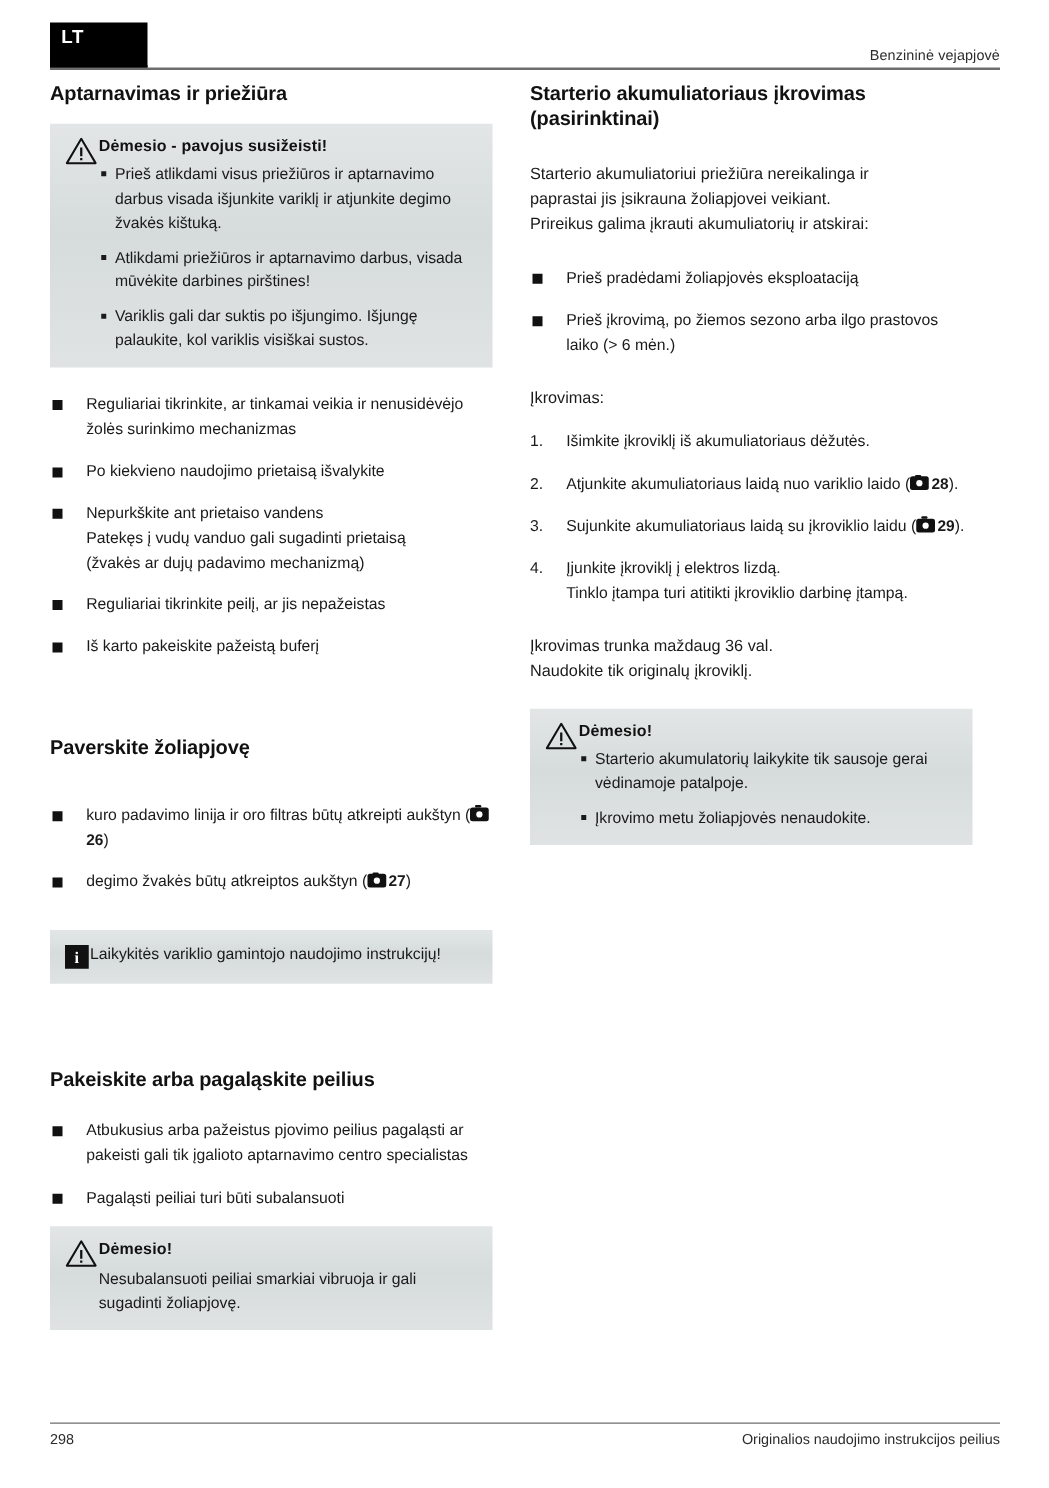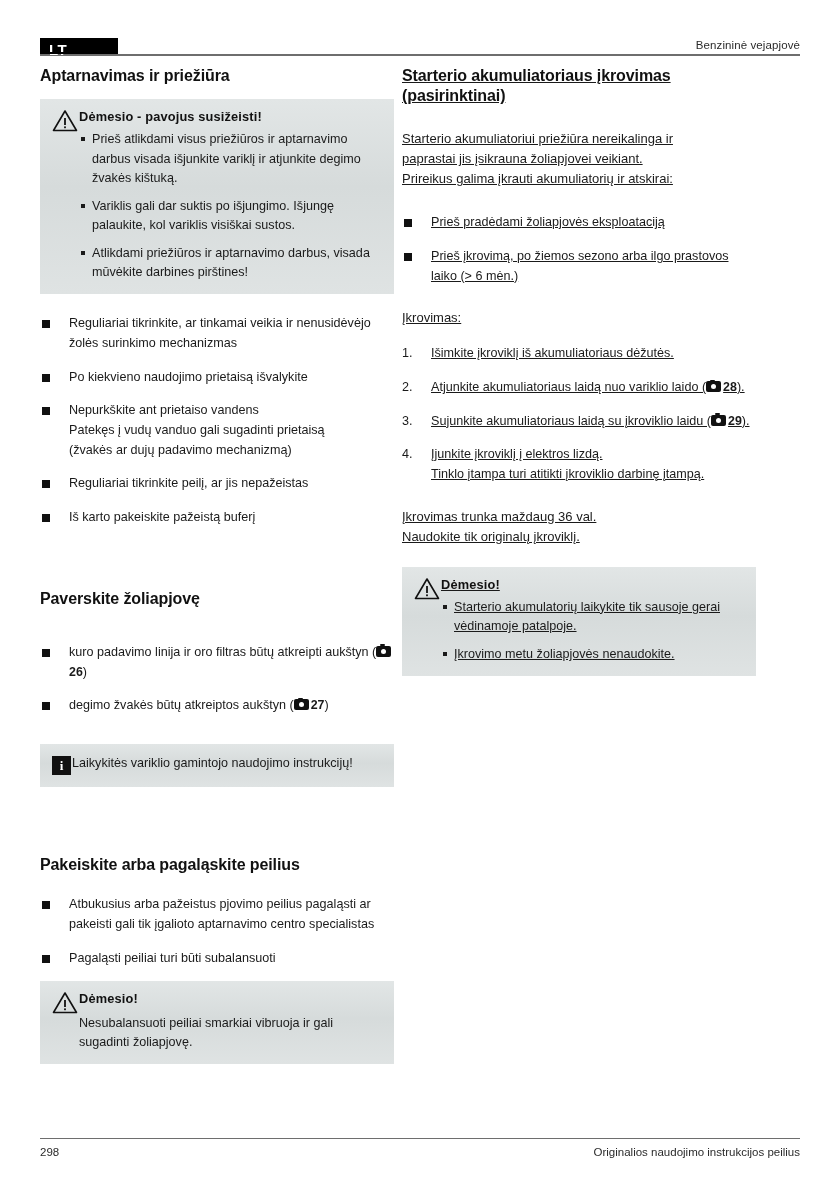--- a/index.html
+++ b/index.html
@@ -28,21 +28,21 @@
     justify-content: space-between;
     height: 26px;
   }
   .lang-badge {
     background: #000;
     color: #fff;
     font-size: 15px;
     font-weight: bold;
     letter-spacing: 0.5px;
     width: 78px;
-    height: 16px;
+    height: 36px;
     line-height: 24px;
     padding-left: 9px;
   }
   .header-title {
     font-size: 11.5px;
     color: #2b2b2b;
     padding-bottom: 3px;
     letter-spacing: 0.1px;
   }
   .header-rule {
@@ -58,21 +58,21 @@
     background: #000;
   }
 
   
   .col {
     position: absolute;
     top: 66px;
     width: 354px;
   }
   .col-left  { left: 40px; }
-  .col-right { left: 402px; text-decoration: underline; }
+  .col-right { left: 424px; }
 
   h2.section {
     font-size: 16px;
     font-weight: bold;
     color: #111;
     line-height: 1.28;
     letter-spacing: -0.1px;
   }
   .spacer-sm { height: 13px; }
   .spacer-md { height: 20px; }
@@ -247,22 +247,22 @@
     <div class="notebox">
       <svg class="tri-icon" viewBox="0 0 26 23">
         <path d="M13 2 L24.5 21.5 L1.5 21.5 Z" fill="none" stroke="#111" stroke-width="1.6" stroke-linejoin="round"></path>
         <rect x="12.1" y="9" width="1.8" height="7" fill="#111"></rect>
         <rect x="12.1" y="17.4" width="1.8" height="1.8" fill="#111"></rect>
       </svg>
       <div class="boxbody">
         <div class="box-title">Dėmesio - pavojus susižeisti!</div>
         <ul class="dashlist">
           <li>Prieš atlikdami visus priežiūros ir aptarnavimo darbus visada išjunkite variklį ir atjunkite degimo žvakės kištuką.</li>
+          <li>Atlikdami priežiūros ir aptarnavimo darbus, visada mūvėkite darbines pirštines!</li>
           <li>Variklis gali dar suktis po išjungimo. Išjungę palaukite, kol variklis visiškai sustos.</li>
-          <li>Atlikdami priežiūros ir aptarnavimo darbus, visada mūvėkite darbines pirštines!</li>
         </ul>
       </div>
     </div>
 
     <div class="spacer-md"></div>
 
     <ul class="sqlist">
       <li>Reguliariai tikrinkite, ar tinkamai veikia ir nenusidėvėjo žolės surinkimo mechanizmas</li>
       <li>Po kiekvieno naudojimo prietaisą išvalykite</li>
       <li>

